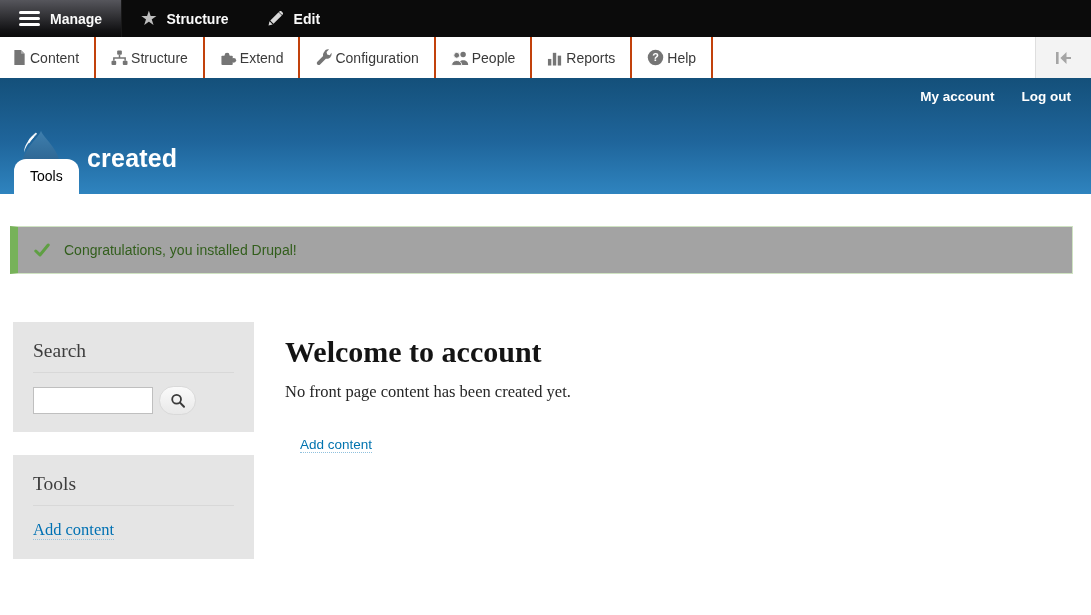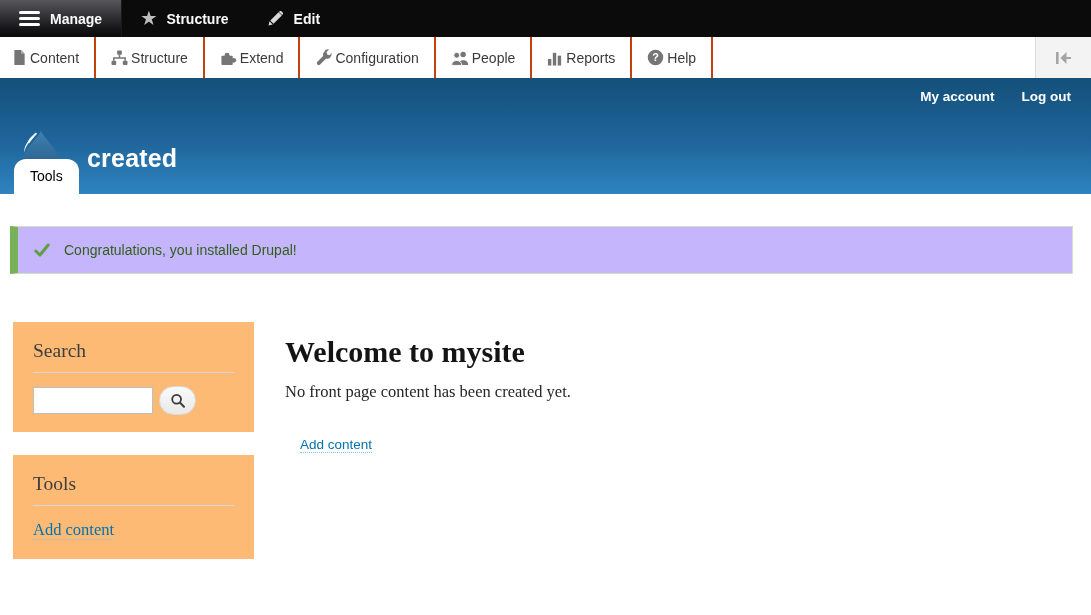--- a/index.html
+++ b/index.html
@@ -33,29 +33,29 @@
   .site-header { height:116px; background:linear-gradient(180deg,#14507a 0%, #1f659b 55%, #2f84bf 100%);
                  position:relative; }
   .account-links { position:absolute; top:11px; right:20px; display:flex; gap:27px; }
   .account-links a { color:#fff; font-size:13.5px; font-weight:bold; text-decoration:none; cursor:pointer; }
   .branding { position:absolute; top:51px; left:12px; display:flex; align-items:center; gap:17px; }
   .site-name { color:#fff; font-size:25px; font-weight:bold; letter-spacing:.2px; cursor:pointer; }
   .home-tab { position:absolute; bottom:0; left:14px; background:#fff; color:#000;
               font-size:14px; padding:9px 16px 10px; border-radius:12px 12px 0 0; cursor:pointer; }
 
   
-  .status-message { margin:32px 18px 0 10px; height:48px; background:#c4b5fd;
+  .status-message { margin:32px 18px 0 10px; height:48px; background:#a3a3a3;
                     border:1px solid #cfe3c2; border-left:8px solid #77b259;
                     display:flex; align-items:center; gap:14px; padding-left:16px;
                     color:#325e1c; font-size:14px; }
 
   
   .columns { display:flex; align-items:flex-start; margin-top:48px; }
   aside.sidebar { width:241px; margin-left:13px; flex:none; }
-  .block { background:#fdba74; padding:12px 20px 17px; margin-bottom:23px; }
+  .block { background:#e5e5e5; padding:12px 20px 17px; margin-bottom:23px; }
   .block-title { font-family:"Liberation Serif", serif; font-weight:normal; font-size:19.5px;
                  color:#3d3d3d; margin:0; padding:6px 0 10px; border-bottom:1px solid #d8d8d8; }
   .search-form { margin-top:13px; display:flex; align-items:center; }
   .search-input { width:120px; height:27px; border:1px solid #bfbfbf; background:#fff; padding:2px 6px;
                   font-size:13px; outline:none; }
   .search-btn { margin-left:6px; width:37px; height:29px; border-radius:15px;
                 border:1px solid #d9d9d9; background:linear-gradient(#fafafa,#e9e9e9);
                 display:inline-flex; align-items:center; justify-content:center; cursor:pointer; }
   .block-links { margin:14px 0 2px; }
   .sidebar-link { font-family:"Liberation Serif", serif; font-size:16.5px; color:#0071b3;
@@ -266,19 +266,19 @@
       <section class="block">
         <h2 class="block-title">Tools</h2>
         <div class="block-links">
           <a class="sidebar-link">Add content</a>
         </div>
       </section>
 
     </aside>
 
     <main class="content">
-      <h1 class="page-title">Welcome to mysite</h1>
+      <h1 class="page-title">Welcome to account</h1>
       <p class="empty-text">No front page content has been created yet.</p>
       <a class="main-add-link">Add content</a>
     </main>
 
   </div>
 </div>
 
 </body></html>

